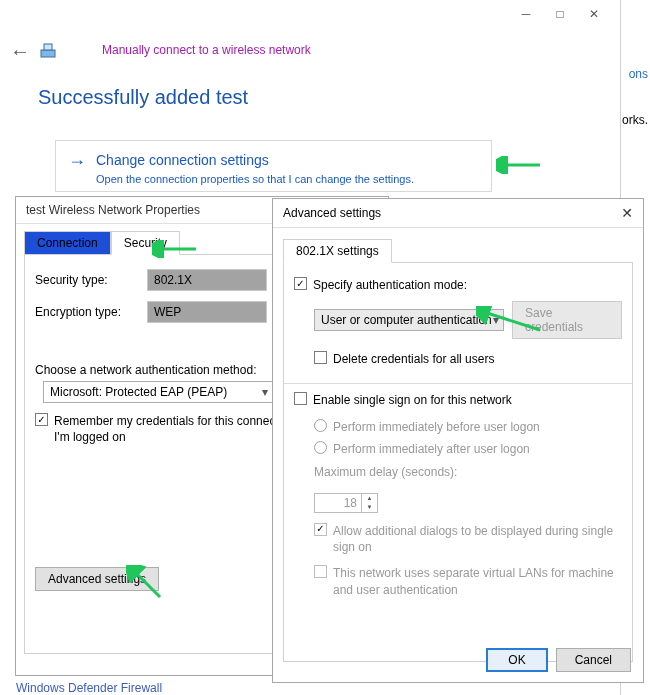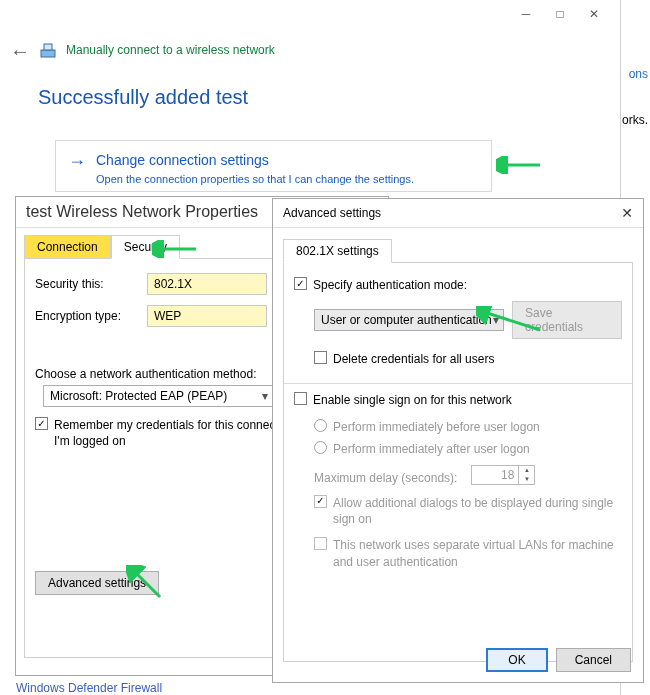--- a/index.html
+++ b/index.html
@@ -26,53 +26,53 @@
     position: absolute;
     left: 0; top: 0;
     width: 608px; height: 200px;
     background: #fff;
   }
   .title-ctrls { position: absolute; right: 6px; top: 6px; display: flex; gap: 18px; }
   .title-ctrl { width: 16px; height: 16px; display: flex; align-items: center; justify-content: center; color: #555; }
   .wizard-head { position: absolute; left: 10px; top: 38px; display: flex; align-items: center; gap: 10px; }
   .back-arrow { color: #555; font-size: 20px; }
   .net-icon { width: 16px; height: 16px; }
-  .wizard-title { font-size: 12px; color: #15803d; }
+  .wizard-title { font-size: 12px; color: #a21caf; margin-left: 36px; }
   .wizard-sub { position: absolute; left: 38px; top: 86px; font-size: 20px; color: #1a55b0; }
   .change-box {
     position: absolute;
     left: 55px; top: 140px;
     width: 437px; height: 52px;
     border: 1px solid #d8d8d8;
     padding: 8px 12px;
   }
   .change-row { display: flex; align-items: center; gap: 10px; }
   .change-arrow { color: #1a59c2; font-size: 18px; }
   .change-title { color: #1a59c2; font-size: 14px; }
   .change-desc { color: #1a59c2; font-size: 11px; margin-left: 28px; margin-top: 3px; }
 
   .props {
     position: absolute;
     left: 15px; top: 196px;
     width: 374px; height: 480px;
     background: #fff;
     border: 1px solid #a7a7a7;
   }
-  .props-title { padding: 6px 10px; font-size: 16px; color: #333; border-bottom: 1px solid #e0e0e0; }
+  .props-title { padding: 6px 10px; font-size: 12px; color: #333; border-bottom: 1px solid #e0e0e0; }
   .tabs { display: flex; margin: 6px 0 0 8px; }
-  .tab { padding: 4px 12px; border: 1px solid #d0d0d0; background: #fde047; font-size: 12px; position: relative; top: 1px; }
+  .tab { padding: 4px 12px; border: 1px solid #d0d0d0; background: #1d4ed8; font-size: 12px; position: relative; top: 1px; }
   .tab.active { background: #fff; border-bottom: 1px solid #fff; z-index: 2; }
   .tabpanel {
     border: 1px solid #d0d0d0;
     margin: 0 8px; padding: 14px 10px 10px 10px;
     height: 400px; position: relative;
   }
   .field-row { display: flex; align-items: center; margin-bottom: 10px; }
   .field-label { width: 112px; }
-  .field-value { border: 1px solid #c8c8c8; background: #fef9c3; padding: 3px 6px; width: 120px; }
+  .field-value { border: 1px solid #c8c8c8; background: #a3a3a3; padding: 3px 6px; width: 120px; }
   .auth-label { margin-top: 40px; }
   .combo { display: flex; align-items: center; border: 1px solid #abadb3; background: #fff; width: 230px; height: 22px; padding: 0 4px 0 6px; justify-content: space-between; }
   .combo .chev { color: #555; }
   .chk-row { display: flex; align-items: flex-start; gap: 6px; margin-top: 10px; }
   .chkbox { width: 13px; height: 13px; border: 1px solid #7a7a7a; display: inline-flex; align-items: center; justify-content: center; flex-shrink: 0; font-size: 10px; }
   .chkbox.checked::after { content: "✓"; color: #000; line-height: 1; }
   .chk-text { line-height: 1.35; }
   .btn {
     border: 1px solid #adadad; background: #e1e1e1; padding: 4px 12px;
     font-size: 12px; display: inline-block;
@@ -138,21 +138,21 @@
 </div>
 
 <div class="props">
   <div class="props-title">test Wireless Network Properties</div>
   <div class="tabs">
     <div class="tab">Connection</div>
     <div class="tab active">Security</div>
   </div>
   <div class="tabpanel">
     <div class="field-row">
-      <span class="field-label">Security this:</span>
+      <span class="field-label">Security type:</span>
       <span class="field-value">802.1X</span>
     </div>
     <div class="field-row">
       <span class="field-label">Encryption type:</span>
       <span class="field-value">WEP</span>
     </div>
 
     <div class="auth-label">Choose a network authentication method:</div>
     <div style="margin-top:4px; display:flex; gap:6px; align-items:center;margin-left:8px;">
       <div class="combo">
@@ -211,21 +211,21 @@
     </div>
 
     <div class="chk-row disabled" style="margin-left:20px">
       <span class="radio"></span>
       <span class="chk-text">Perform immediately before user logon</span>
     </div>
     <div class="chk-row disabled" style="margin-left:20px;margin-top:6px">
       <span class="radio"></span>
       <span class="chk-text">Perform immediately after user logon</span>
     </div>
-    <div class="disabled" style="margin:8px 0 0 20px; display:flex; align-items:flex-end; gap:14px;">
+    <div class="disabled" style="margin:8px 0 0 20px; display:flex; align-items:flex-start; gap:14px;flex-direction:column;">
       <span>Maximum delay (seconds):</span>
       <div class="spin">
         <span class="num">18</span>
         <div class="arrows">
             <div>▲</div>
             <div>▼</div>
           </div>
       </div>
     </div>
     <div class="chk-row disabled" style="margin-left:20px">

